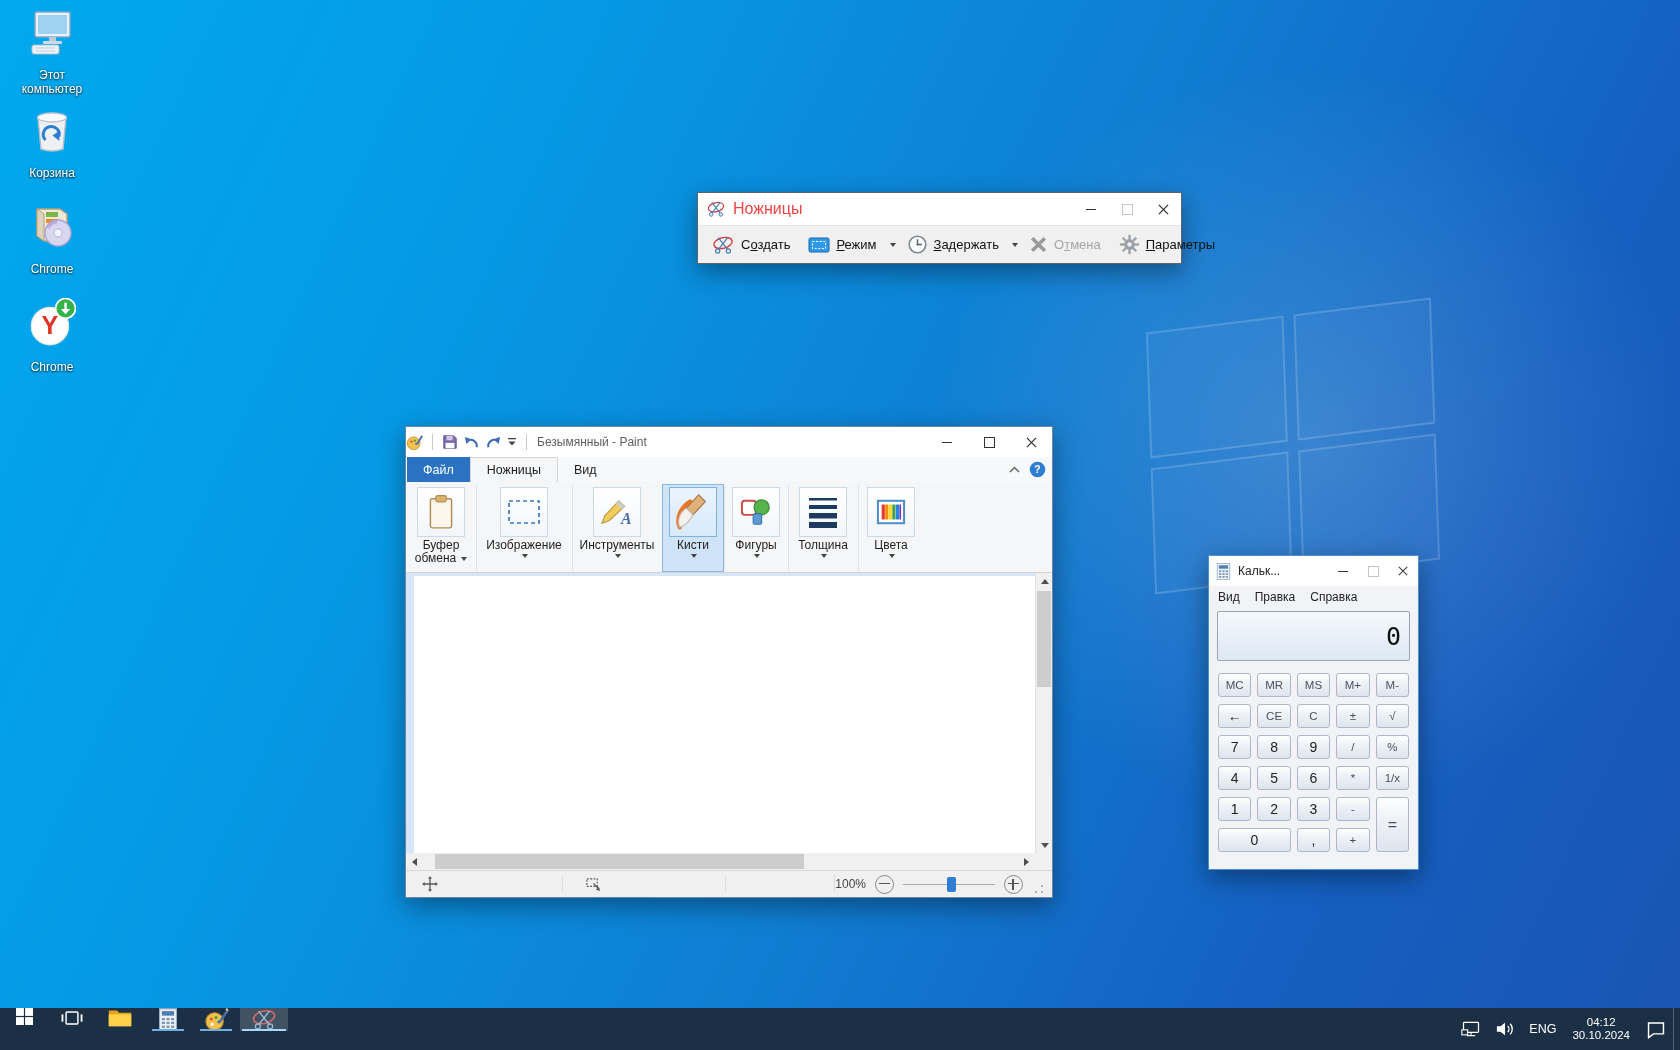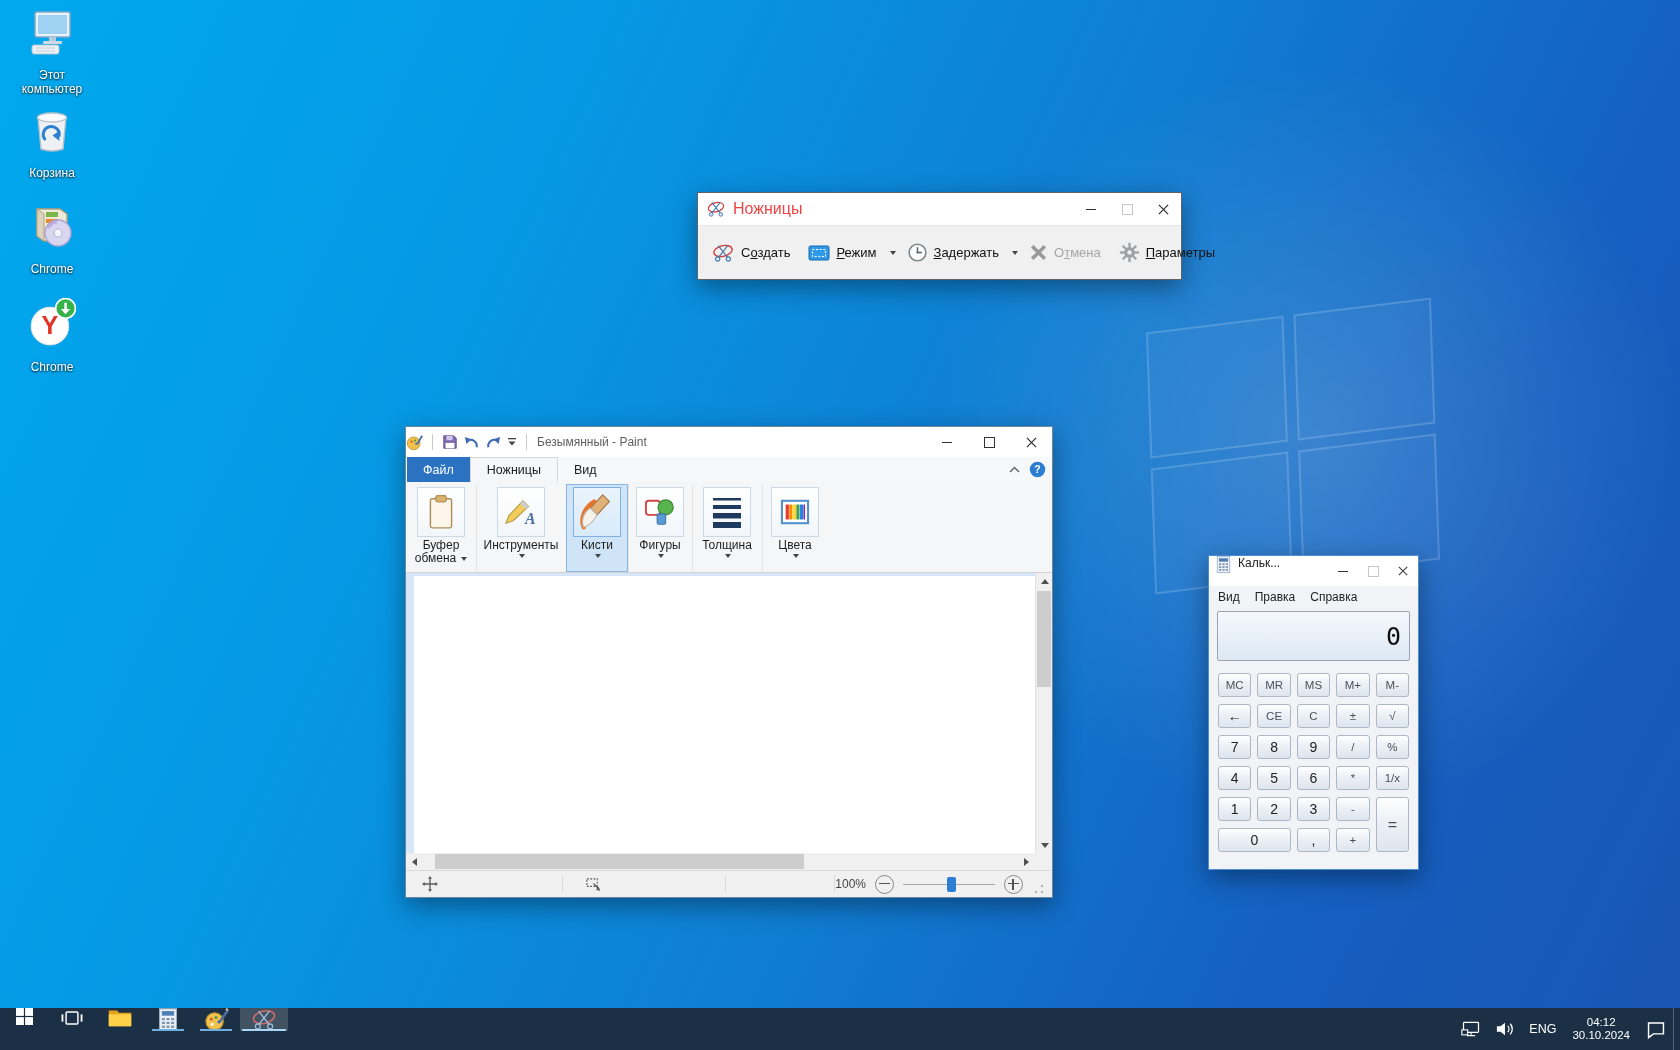--- a/index.html
+++ b/index.html
@@ -28,21 +28,21 @@
   .ic-maxbox{width:9px;height:9px;border:1px solid #333;background:transparent}
   .ic-maxbox.dis{border-color:#c6c6c6}
 
   
   .snip{left:697px;top:192px;width:483px;border:1px solid #5f6368}
   .snip-title{height:32px;background:#fff;display:flex;align-items:center;padding-left:8px;gap:7px}
   .snip-title-text{font-size:16px;color:#ef4444}
   .snip-controls{margin-left:auto;display:flex;height:100%}
   .snip-controls .wcb{width:36px}
   .snip-toolbar{height:37px;background:#f0f0f0;border-top:1px solid #e6e6e6;
-    display:flex;align-items:center;padding:8px 6px;gap:4px}
+    display:flex;align-items:center;padding:0 6px;gap:4px}
   .tbtn{display:flex;align-items:center;gap:6px;padding:0 7px;height:31px;font-size:13px;color:#111}
   .tbtn .u{text-decoration:underline}
   .tbtn.dis{color:#a6a6a6}
   .dcar{width:0;height:0;border-left:3.5px solid transparent;border-right:3.5px solid transparent;
     border-top:4px solid #444;margin-left:2px}
   .tdrop{display:flex;align-items:center;justify-content:center;width:16px;height:31px}
 
   
   .paint{left:405px;top:426px;width:646px;border:1px solid #6e87a0}
   .paint-title{height:30px;background:#fff;display:flex;align-items:center;}
@@ -95,21 +95,21 @@
   .ztrack{position:relative;width:92px;height:17px}
   .ztrack::before{content:"";position:absolute;left:0;right:0;top:8px;height:1.5px;background:#a9a9a9}
   .zthumb{position:absolute;left:44px;top:1px;width:9px;height:15px;background:#2d7dd2;border-radius:2px}
   .grip{width:10px;height:10px;margin:0 2px;align-self:flex-end;
     background:radial-gradient(circle 1.2px at 8px 2px,#b0b0b0 99%,transparent),
                radial-gradient(circle 1.2px at 8px 8px,#b0b0b0 99%,transparent),
                radial-gradient(circle 1.2px at 2px 8px,#b0b0b0 99%,transparent)}
 
   
   .calc{left:1208px;top:555px;width:209px;height:313px;background:#f1f3f6;border:1px solid #4a8fd3}
-  .calc-title{height:30px;background:#fff;display:flex;align-items:flex-start;padding-left:7px;gap:7px}
+  .calc-title{height:30px;background:#fff;display:flex;align-items:center;padding-left:7px;gap:7px}
   .calc-title-text{font-size:12px;color:#222}
   .calc-controls{margin-left:auto;display:flex;height:100%}
   .calc-controls .wcb{width:30px}
   .calc-menu{height:22px;display:flex;align-items:center;gap:15px;padding-left:9px;font-size:12px;color:#222;background:#f1f3f6}
   .calc-display{margin:3px 8px 0;height:48px;border:1px solid #98a4b6;border-radius:2px;
     background:linear-gradient(#f5f9fd,#dde8f3);display:flex;align-items:center;justify-content:flex-end;
     padding-right:8px;font-family:"DejaVu Sans Mono",monospace;font-size:25px;color:#111}
   .keys{margin:12px 9px 0;display:grid;grid-template-columns:repeat(5,1fr);grid-auto-rows:24px;gap:7px 6px}
   .k{background:linear-gradient(#ffffff,#eef2f7 40%,#dee5ee);border:1px solid #aeb7c5;border-radius:3px;
      font-size:11.5px;color:#49505a;display:flex;align-items:center;justify-content:center}
@@ -338,20 +338,29 @@
             <rect x="11" y="1.5" width="12" height="7" rx="2" fill="#d9b36c" stroke="#b08d57" stroke-width="1.3"></rect>
           </svg>
         </div>
         <div class="rlabel">Буфер</div>
         <div class="rl2">
             <span class="rlabel">обмена</span>
             <span class="dcar"></span>
           </div>
       </div>
 
+      <div class="rg" style="width:84px">
+        <div class="rbtn">
+          <svg width="34" height="26" viewBox="0 0 34 26">
+            <rect x="2" y="2" width="30" height="22" stroke="#3a78c2" stroke-width="1.7" stroke-dasharray="4 3" fill="none"></rect>
+          </svg>
+        </div>
+        <div class="rlabel">Изображение</div>
+        <div class="dcar rcarrow"></div>
+      </div>
 
       <div class="rg" style="width:78px">
         <div class="rbtn">
           <svg width="34" height="30" viewBox="0 0 36 32">
             <polygon points="2,28 5,20 20,4 26,10 10,25 2,28" fill="#f2cd5e" stroke="#b99a3a" stroke-width="1.2"></polygon>
             <polygon points="20,4 26,10 23,13 17,7" fill="#c8cdd4"></polygon>
             <text x="28" y="29" text-anchor="middle" font-size="17" font-style="italic" font-weight="bold" fill="#4a6fa5" font-family="Liberation Serif, serif">A</text>
           </svg>
         </div>
         <div class="rlabel">Инструменты</div>

